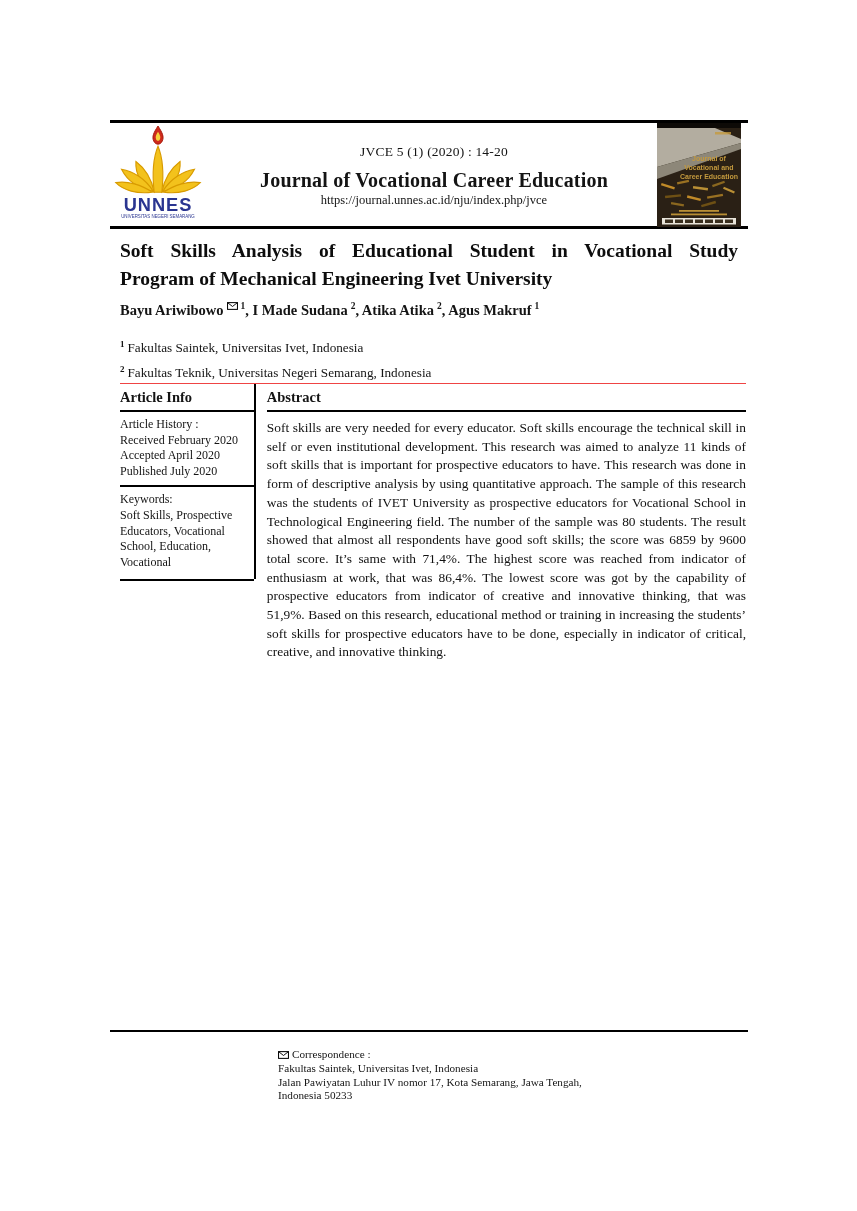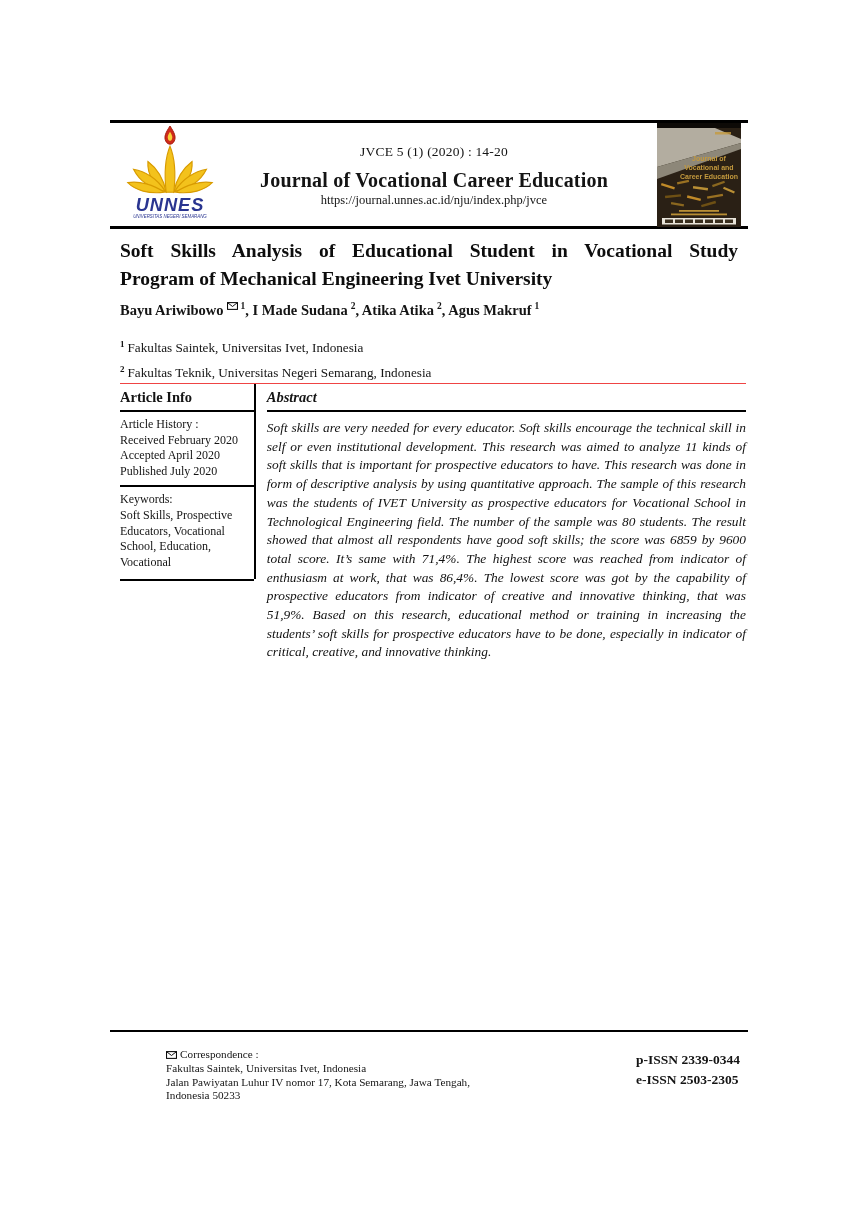--- a/index.html
+++ b/index.html
@@ -9,21 +9,21 @@
     font-family:"Liberation Serif","DejaVu Serif",serif; color:#141414;
     overflow:hidden;
   }
   
   .header-box {
     position:absolute; top:120px; left:110px; width:638px; height:109px;
     border-top:3px solid #000; border-bottom:3px solid #000;
     display:flex; align-items:center;
     background:#fff;
   }
-  .logo-wrap { width:108px; display:flex; justify-content:flex-end;font-style:italic; }
+  .logo-wrap { width:108px; display:flex; justify-content:flex-start; }
   .header-center { flex:1; text-align:center; padding-top:2px; }
   .issue-line { font-size:13.5px; letter-spacing:.2px; }
   .journal-title { font-size:20px; font-weight:bold; margin:9px 0 1px; letter-spacing:.2px; }
   .journal-url { font-size:12.5px; }
   .cover-wrap { width:98px; display:flex; justify-content:center; }
 
   
   .art-title {
     position:absolute; top:237px; left:120px; width:618px;
     font-size:19.5px; font-weight:bold; line-height:27.5px; color:#0d0d0d;
@@ -46,21 +46,21 @@
   .info-section {
     position:absolute; top:383px; left:120px; width:626px;
     border-top:1px solid #ef4444; display:flex;
   }
   .v-divider { position:absolute; left:134px; top:0; width:2px; height:195px; background:#000; }
   .left-col { width:134px; }
   .panel-h { font-size:14.5px; font-weight:bold; padding:5px 0 4px; }
   .rule { border-top:2px solid #000; height:0; }
   .info-block { font-size:12px; line-height:15.6px; padding:5px 8px 6px 0; }
   .info-block.kw { padding-bottom:9px; }
-  .abs-col { margin-left:13px; width:480px;font-style:italic; }
+  .abs-col { margin-left:13px; width:480px; }
   .abs-text {
     font-size:13.4px; line-height:18.7px; text-align:justify; padding-top:7px;
     color:#111;
   }
 
   
   .footer {
     position:absolute; top:1030px; left:110px; width:638px;
     border-top:2px solid #000; padding-top:16px;
     display:flex; justify-content:flex-end;
@@ -197,19 +197,15 @@
   <div class="footer">
     <div class="foot-left">
       <div><svg class="env-icon" width="11" height="8" viewBox="0 0 14 10">
             <rect x="0.7" y="0.7" width="12.6" height="8.6" fill="#fff" stroke="#000" stroke-width="1.3"></rect>
             <path d="M0.7 0.7 L7 5.6 L13.3 0.7" fill="none" stroke="#000" stroke-width="1.2"></path>
           </svg><span>Correspondence :</span></div>
       <div>Fakultas Saintek, Universitas Ivet, Indonesia</div>
       <div>Jalan Pawiyatan Luhur IV nomor 17, Kota Semarang, Jawa Tengah,</div>
       <div>Indonesia 50233</div>
     </div>
-    <div class="foot-right">
-      <div>p-ISSN 2339-0344</div>
-      <div>e-ISSN 2503-2305</div>
-    </div>
   </div>
 
 </div>
 
 </body></html>

